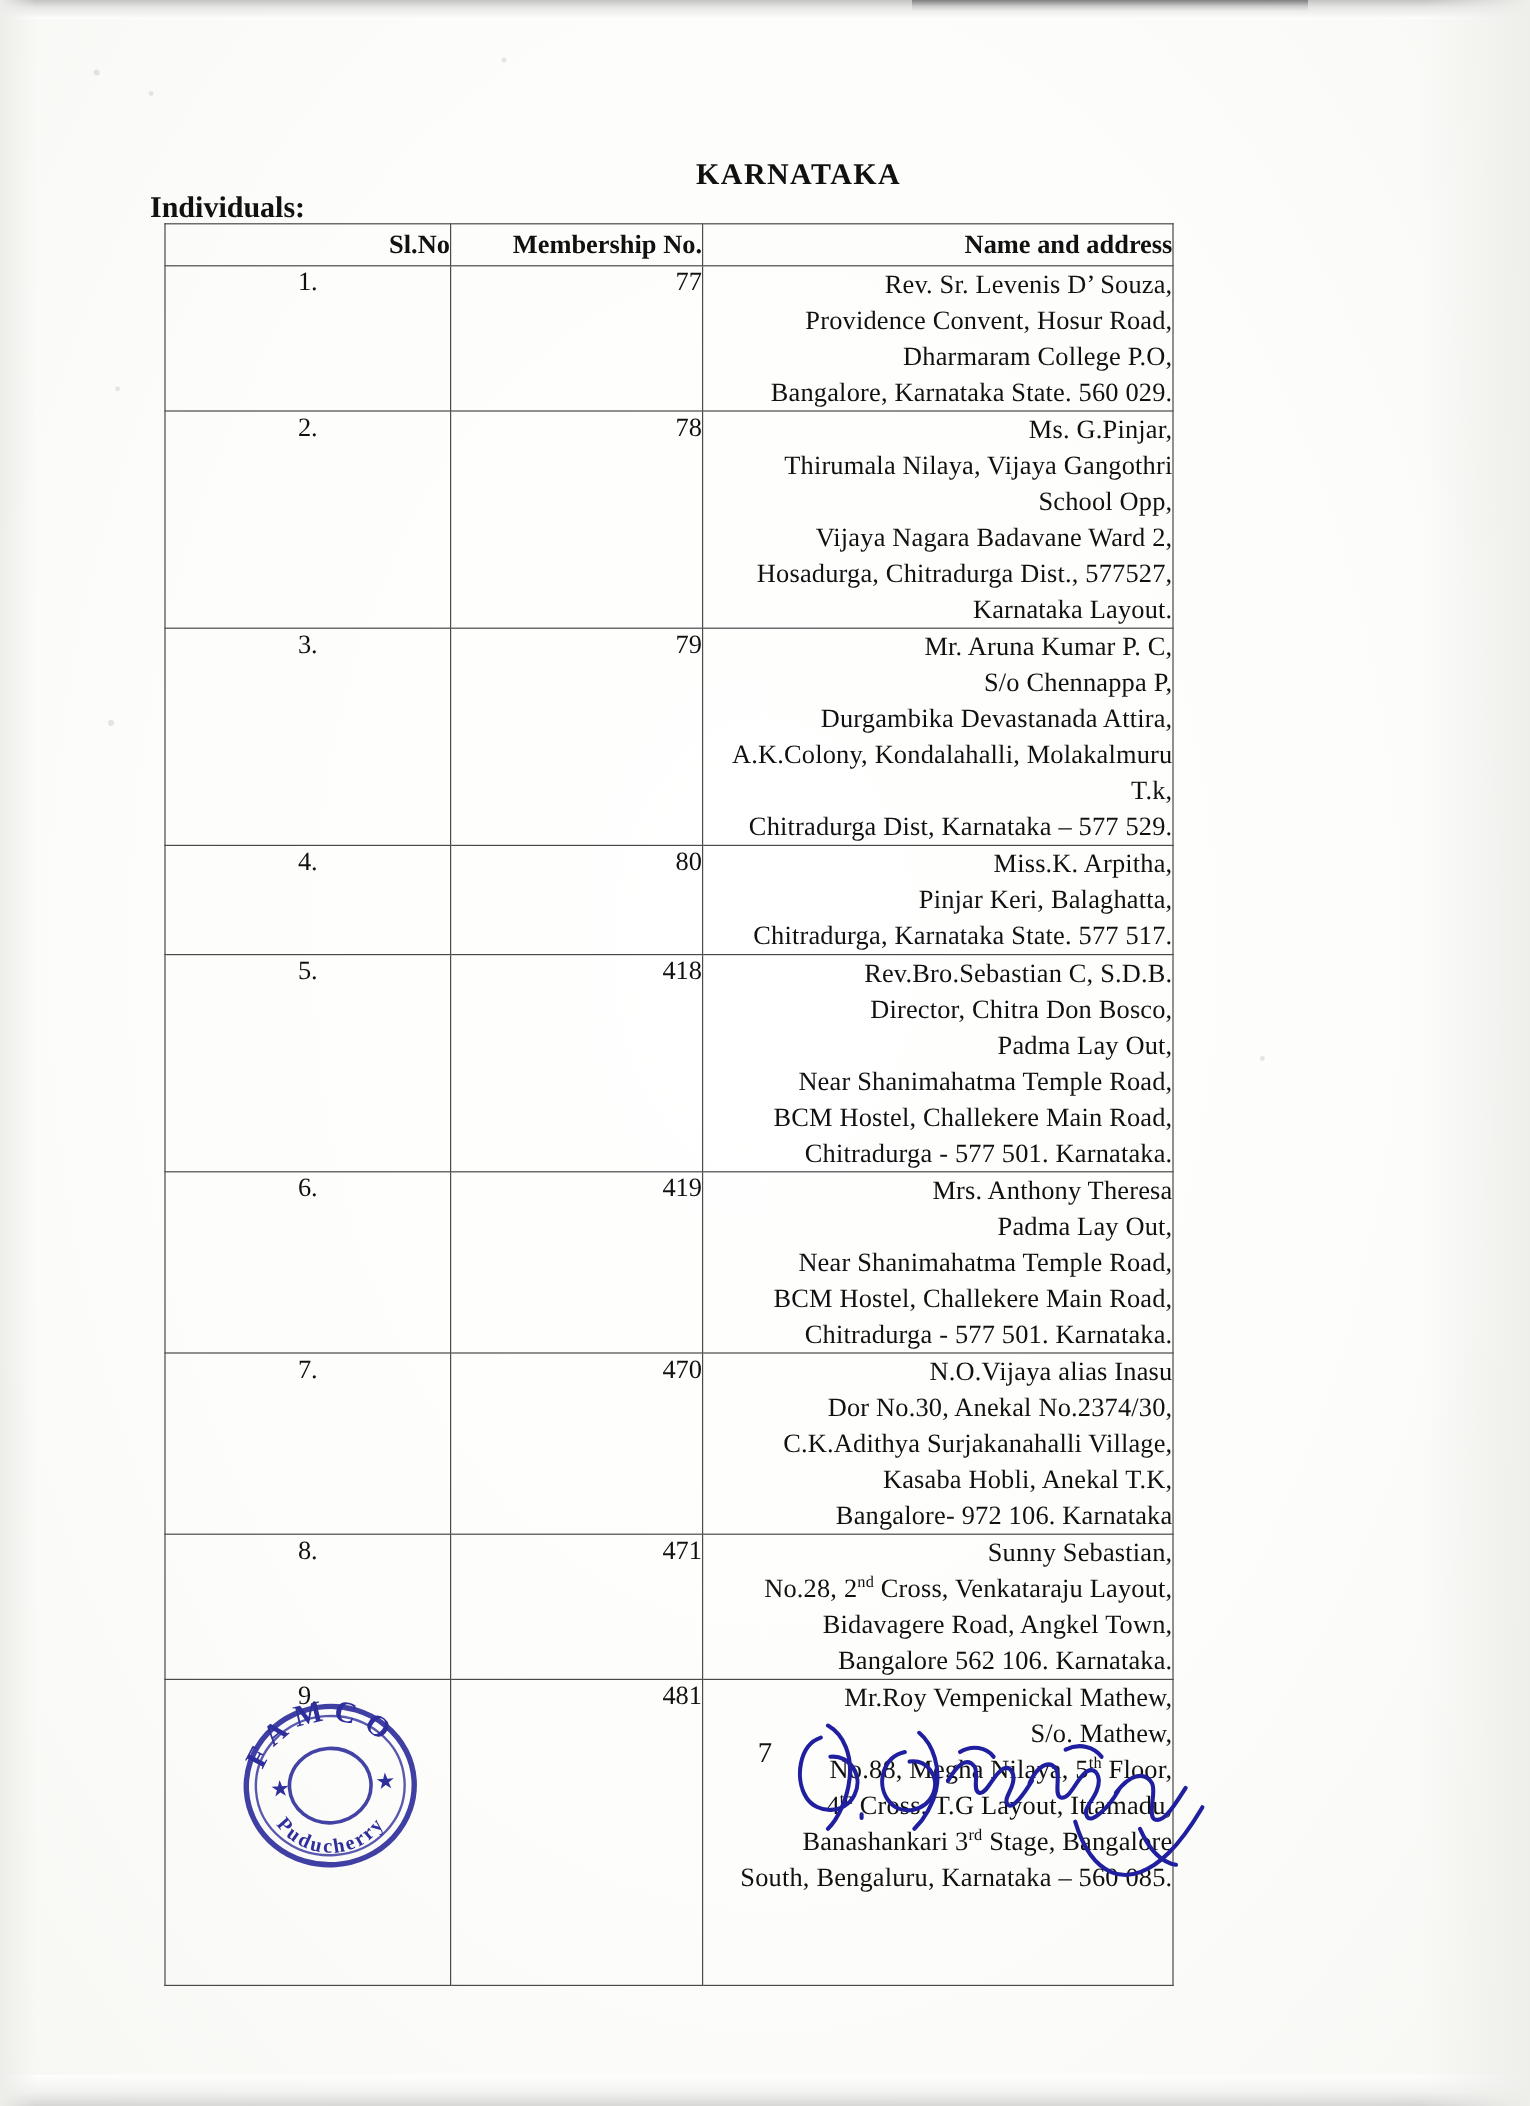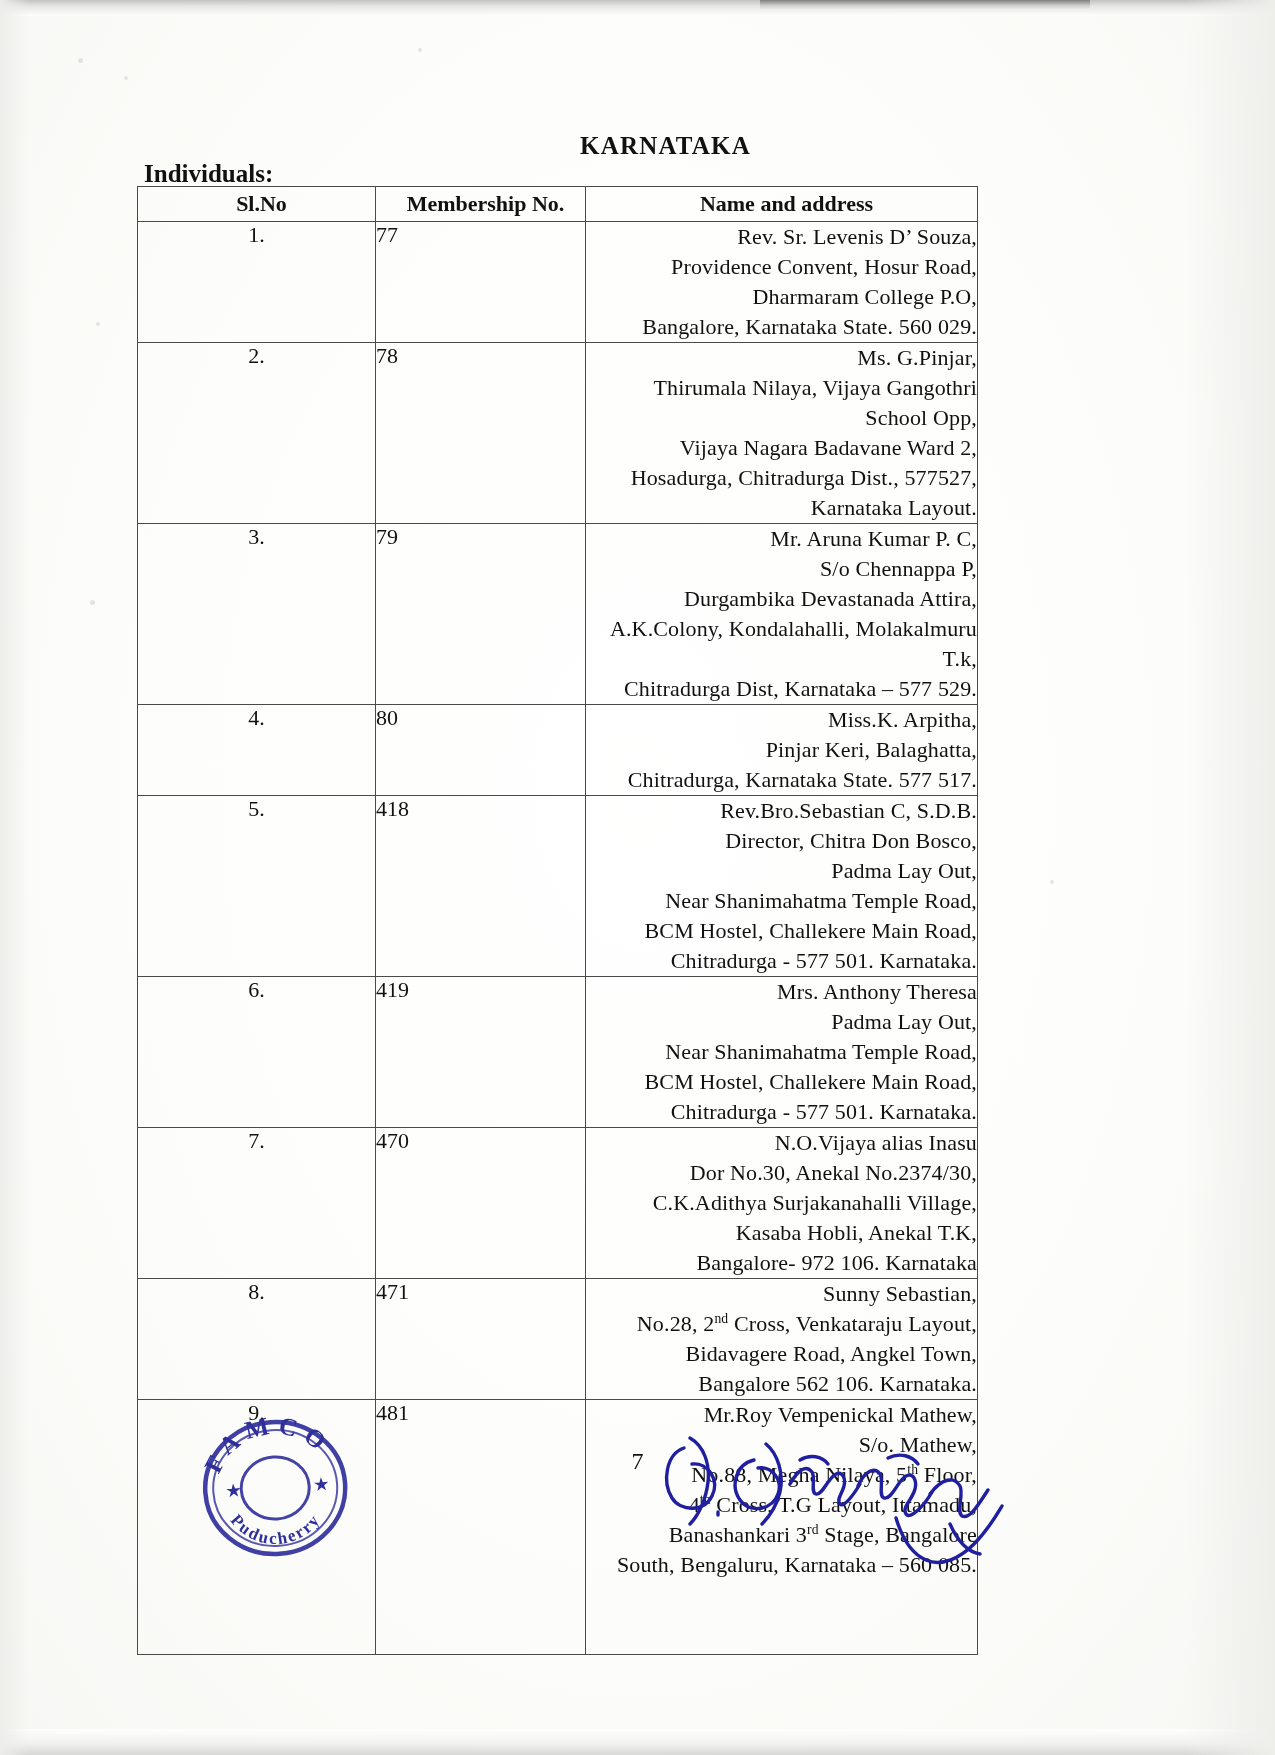--- a/index.html
+++ b/index.html
@@ -69,21 +69,21 @@
     width: 1275px;
     text-align: center;
     font-weight: bold;
     font-size: 25px;
     letter-spacing: 1.2px;
     padding-left: 56px;
   }
 
   .section-label {
     position: absolute;
-    left: 144px;
+    left: 125px;
     top: 160px;
     font-weight: bold;
     font-size: 25px;
   }
 
   table.reg {
     position: absolute;
     left: 137px;
     top: 186px;
     width: 840px;
@@ -91,36 +91,36 @@
     table-layout: fixed;
   }
   table.reg th, table.reg td {
     border: 1.4px solid #4a4a4a;
     vertical-align: top;
     padding: 0;
   }
   table.reg th {
     font-weight: bold;
     font-size: 22px;
-    text-align: center;
+    text-align: right;
     padding: 4px 0 4px 10px;
     height: 32px;
   }
   .col-sl { width: 238px; }
   .col-mem { width: 210px; }
   .col-name { width: 392px; }
 
   td.sl {
     text-align: center;
     font-size: 22px;
     padding-top: 7px;
     padding-right: 55px;
   }
   td.mem {
-    text-align: left;
+    text-align: right;
     font-size: 22px;
     padding-top: 7px;
     padding-right: 10px;
   }
   td.addr {
     font-size: 22px;
     line-height: 30px;
     padding: 5px 4px 4px 10px;
     letter-spacing: .15px;
     text-align: right;

